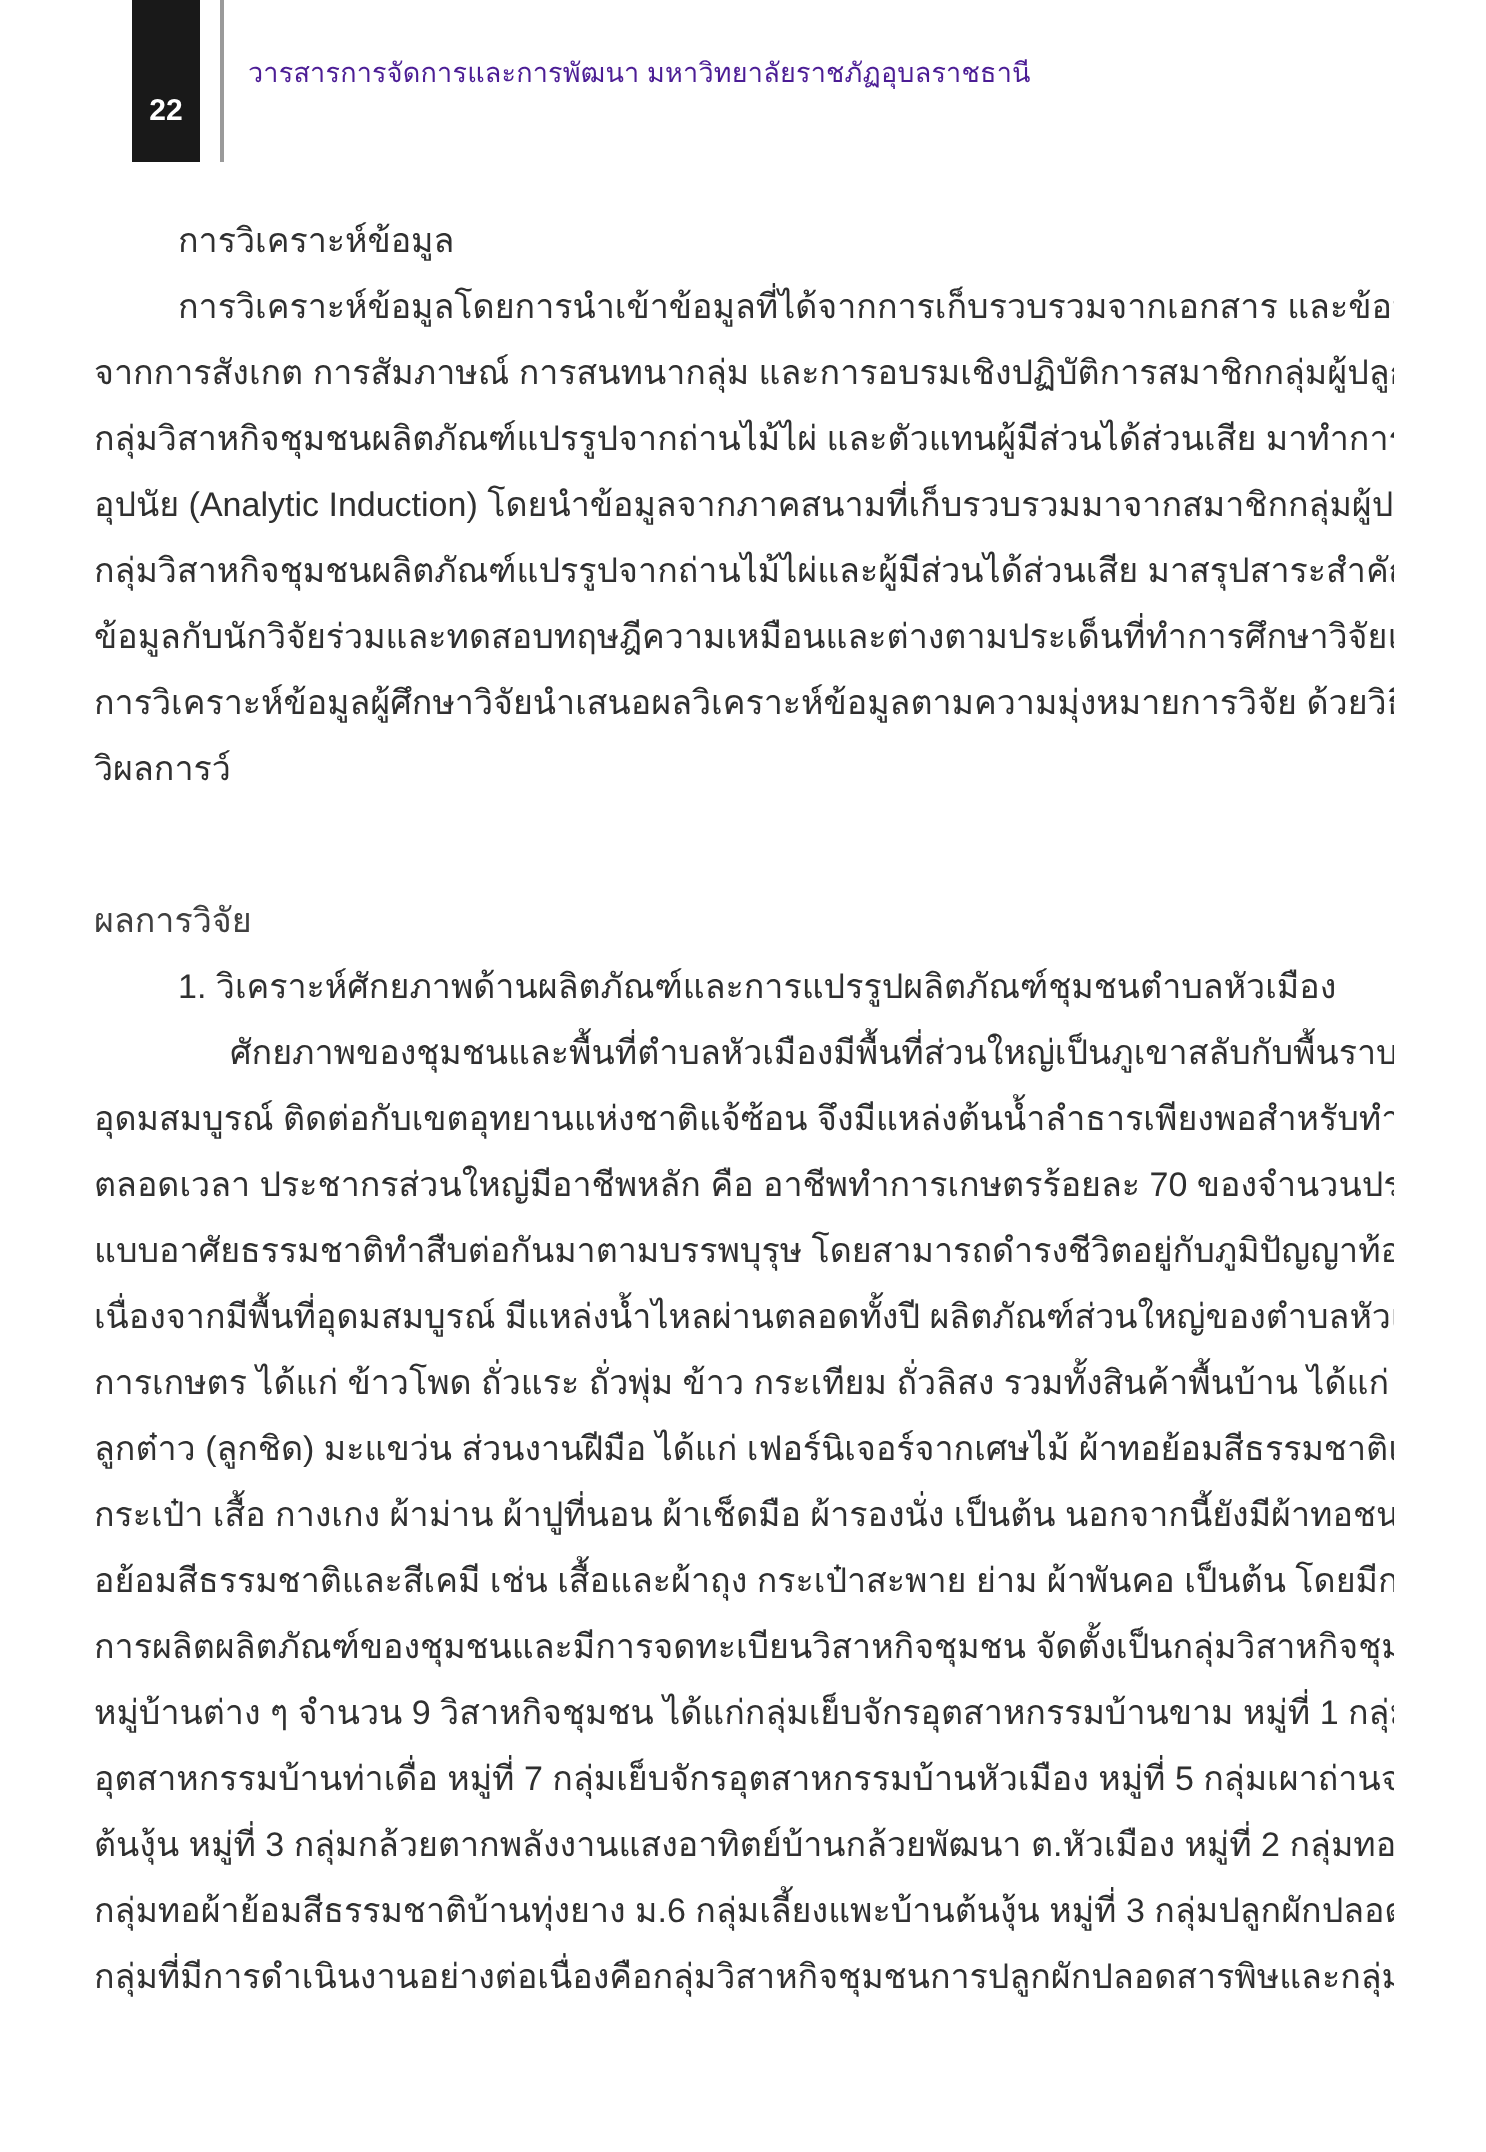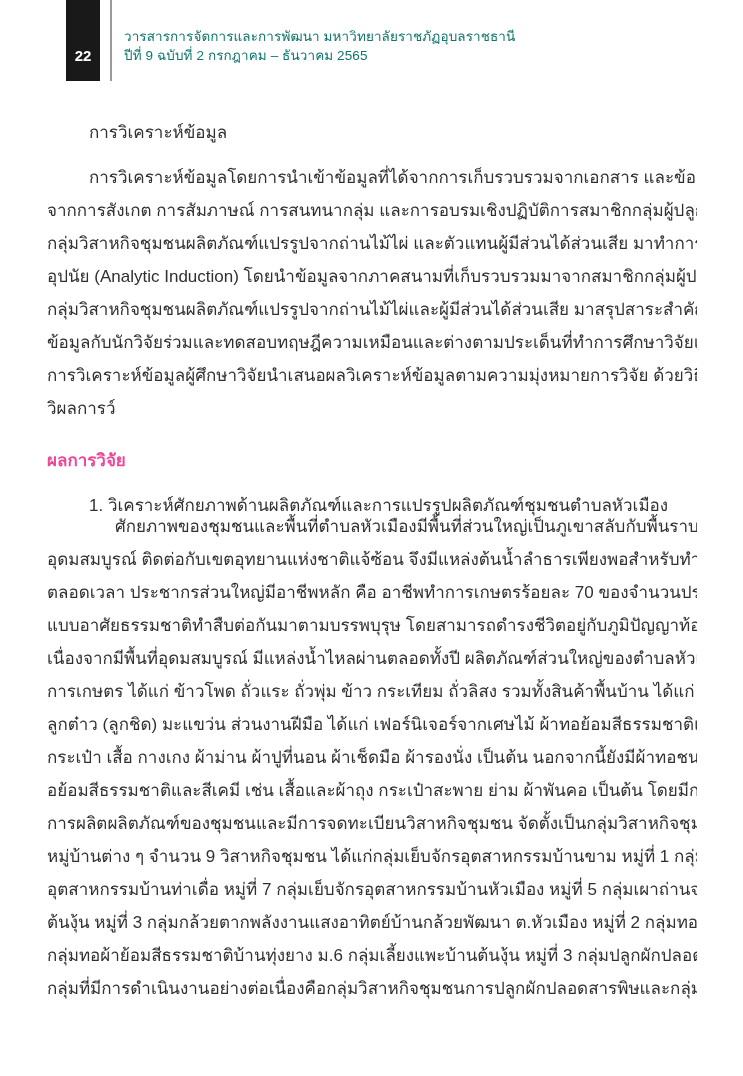--- a/index.html
+++ b/index.html
@@ -23,53 +23,52 @@
     padding-top: 30px; box-sizing: border-box;
   }
   .header-rule {
     position: absolute; left: 110px; top: 0;
     width: 2px; height: 81px;
     background: #9a9a9a;
   }
   .header-text {
     position: absolute; left: 124px; top: 27px;
     font-size: 13.5px; line-height: 19px;
-    color: #0f766e;
+    color: #4c1d95;
     letter-spacing: 0.1px;
   }
   
   .textblock {
     position: absolute; left: 47px;
     width: 650px;
   }
   .ln {
     height: 33px; line-height: 33px;
     font-size: 17px;
     white-space: nowrap;
     overflow: hidden;
     color: #303030;
   }
-  .indent1 { padding-left: 42px; margin-top: 12px; }
+  .indent1 { padding-left: 42px; }
   .indent2 { padding-left: 68px; }
-  .bold { font-weight: bold; color: #ec4899; }
+  .bold { font-weight: normal; color: #404040; }
   #analysis-block { top: 104px; }
   #results-heading-block { top: 444px; }
   #results-item-block { top: 477px; }
   #results-paragraph-block { top: 510px; }
 </style>
 </head>
 <body>
 
 <div class="page-num-box">
   <span>22</span>
 </div>
 <div class="header-rule"></div>
 <div class="header-text">
   <div>วารสารการจัดการและการพัฒนา มหาวิทยาลัยราชภัฏอุบลราชธานี</div>
-  <div>ปีที่ 9 ฉบับที่ 2 กรกฎาคม – ธันวาคม 2565</div>
 </div>
 
 <div class="textblock" id="analysis-block">
   <div class="ln indent1">การวิเคราะห์ข้อมูล</div>
   <div class="ln indent1">การวิเคราะห์ข้อมูลโดยการนำเข้าข้อมูลที่ได้จากการเก็บรวบรวมจากเอกสาร และข้อมูลภาคสนามที่ได้</div>
   <div class="ln">จากการสังเกต การสัมภาษณ์ การสนทนากลุ่ม และการอบรมเชิงปฏิบัติการสมาชิกกลุ่มผู้ปลูกผักปลอดสารพิษ</div>
   <div class="ln">กลุ่มวิสาหกิจชุมชนผลิตภัณฑ์แปรรูปจากถ่านไม้ไผ่ และตัวแทนผู้มีส่วนได้ส่วนเสีย มาทำการวิเคราะห์ข้อมูลแบบ</div>
   <div class="ln">อุปนัย (Analytic Induction) โดยนำข้อมูลจากภาคสนามที่เก็บรวบรวมมาจากสมาชิกกลุ่มผู้ปลูกผักปลอดสารพิษ</div>
   <div class="ln">กลุ่มวิสาหกิจชุมชนผลิตภัณฑ์แปรรูปจากถ่านไม้ไผ่และผู้มีส่วนได้ส่วนเสีย มาสรุปสาระสำคัญเพื่อนำมาตรวจสอบ</div>
   <div class="ln">ข้อมูลกับนักวิจัยร่วมและทดสอบทฤษฎีความเหมือนและต่างตามประเด็นที่ทำการศึกษาวิจัยและการนำเสนอผล</div>

